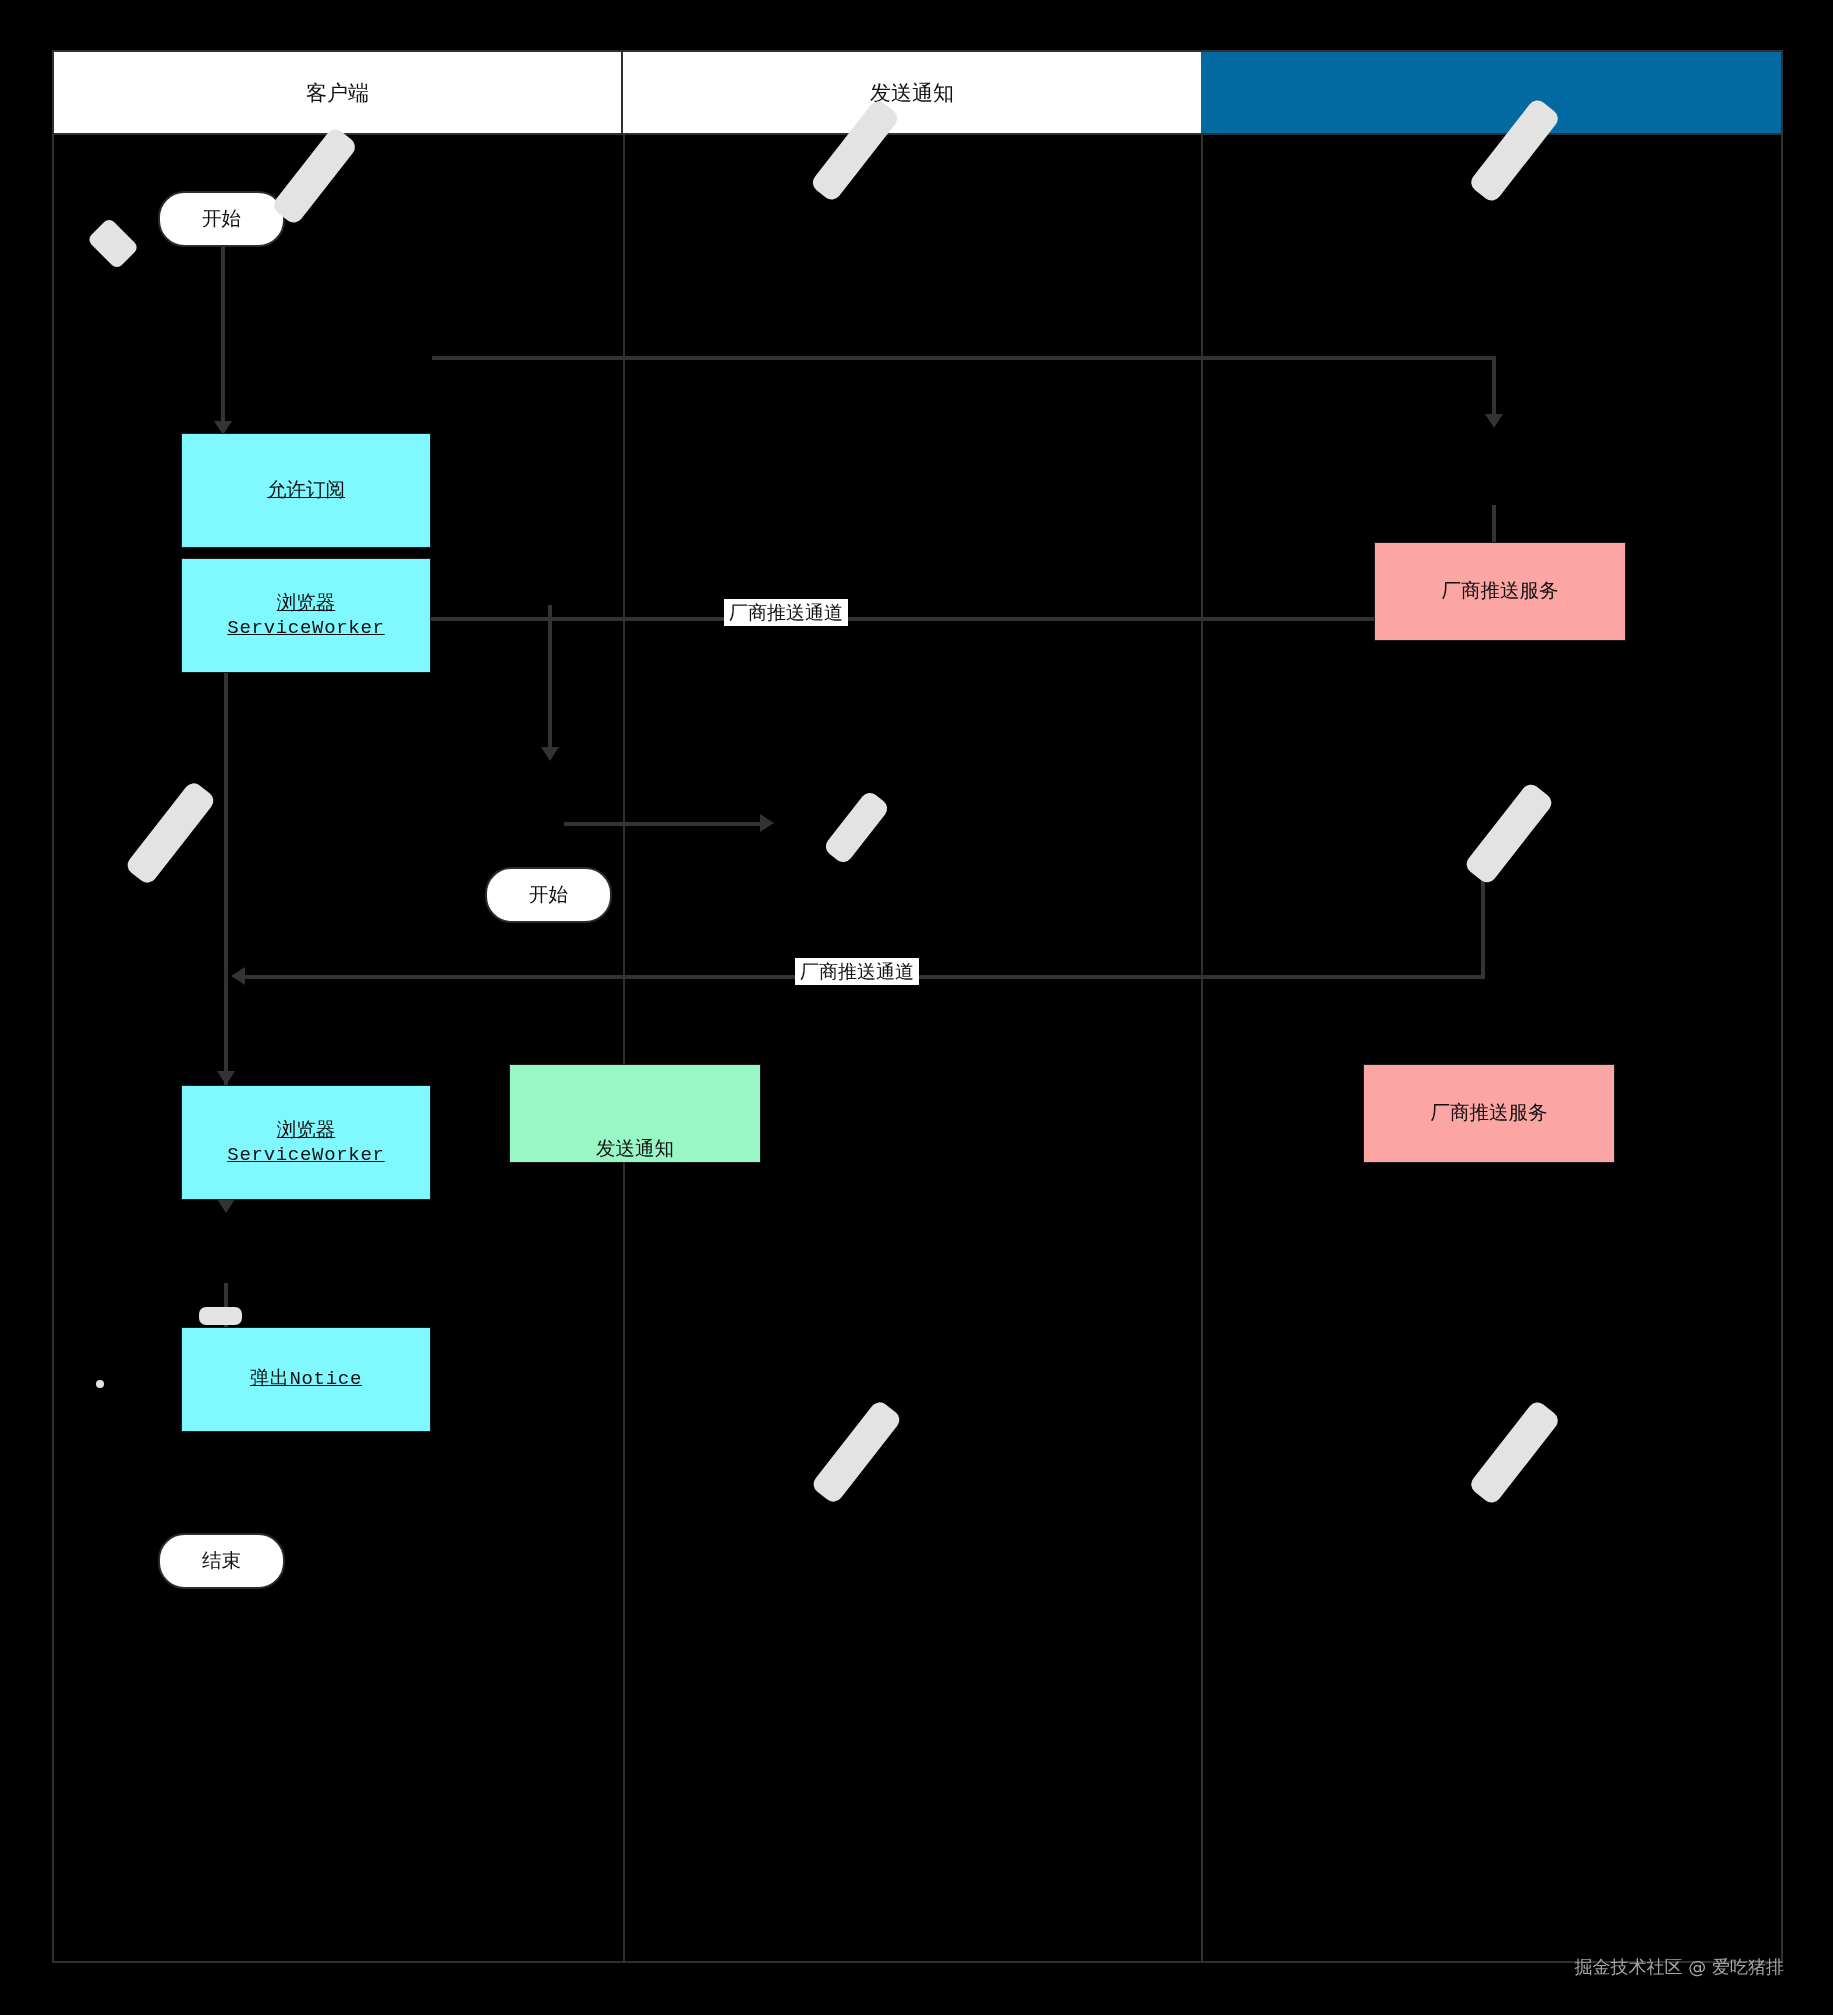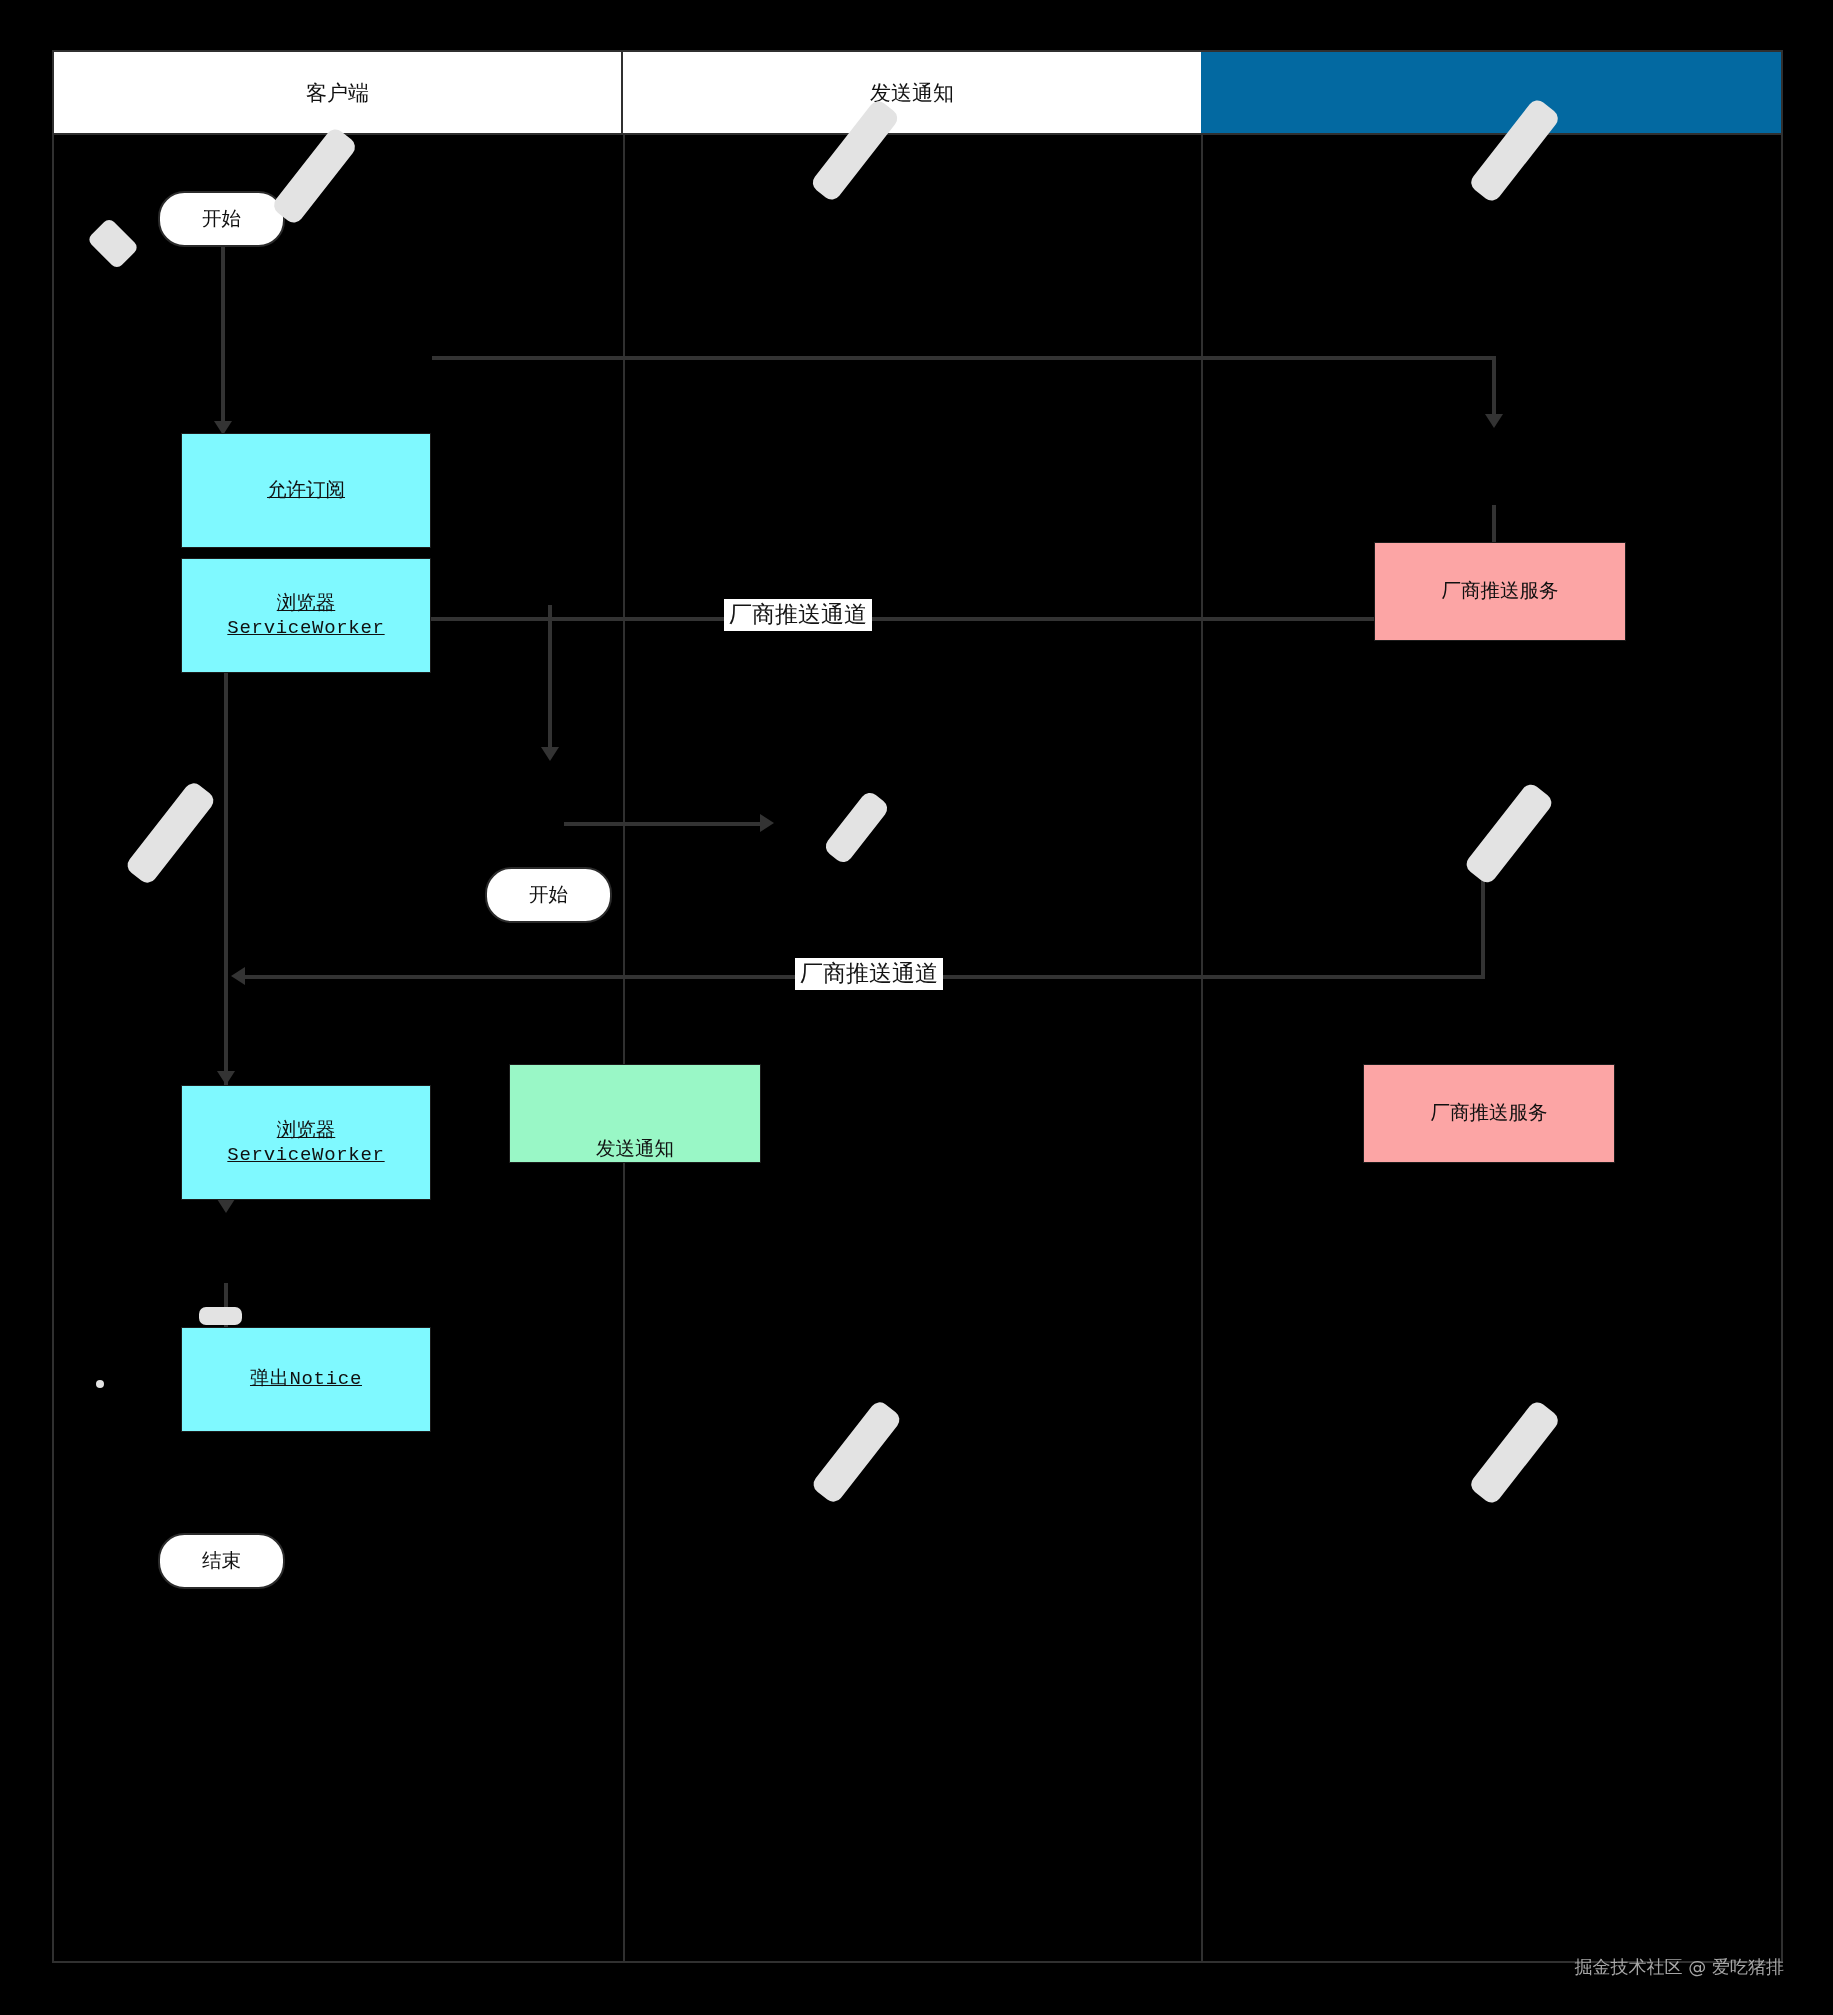--- a/index.html
+++ b/index.html
@@ -125,21 +125,21 @@
   .arrow-right {
     border-top: 9px solid transparent;
     border-bottom: 9px solid transparent;
     border-left: 14px solid #333333;
   }
 
   .edge-label {
     position: absolute;
     background: #ffffff;
     color: #141414;
-    font-size: 23px;
+    font-size: 19px;
     padding: 2.8px 4.9px;
     white-space: nowrap;
     z-index: 8;
     line-height: 1.15;
   }
 
   
   .smudge {
     position: absolute;
     background: #e3e3e3;

